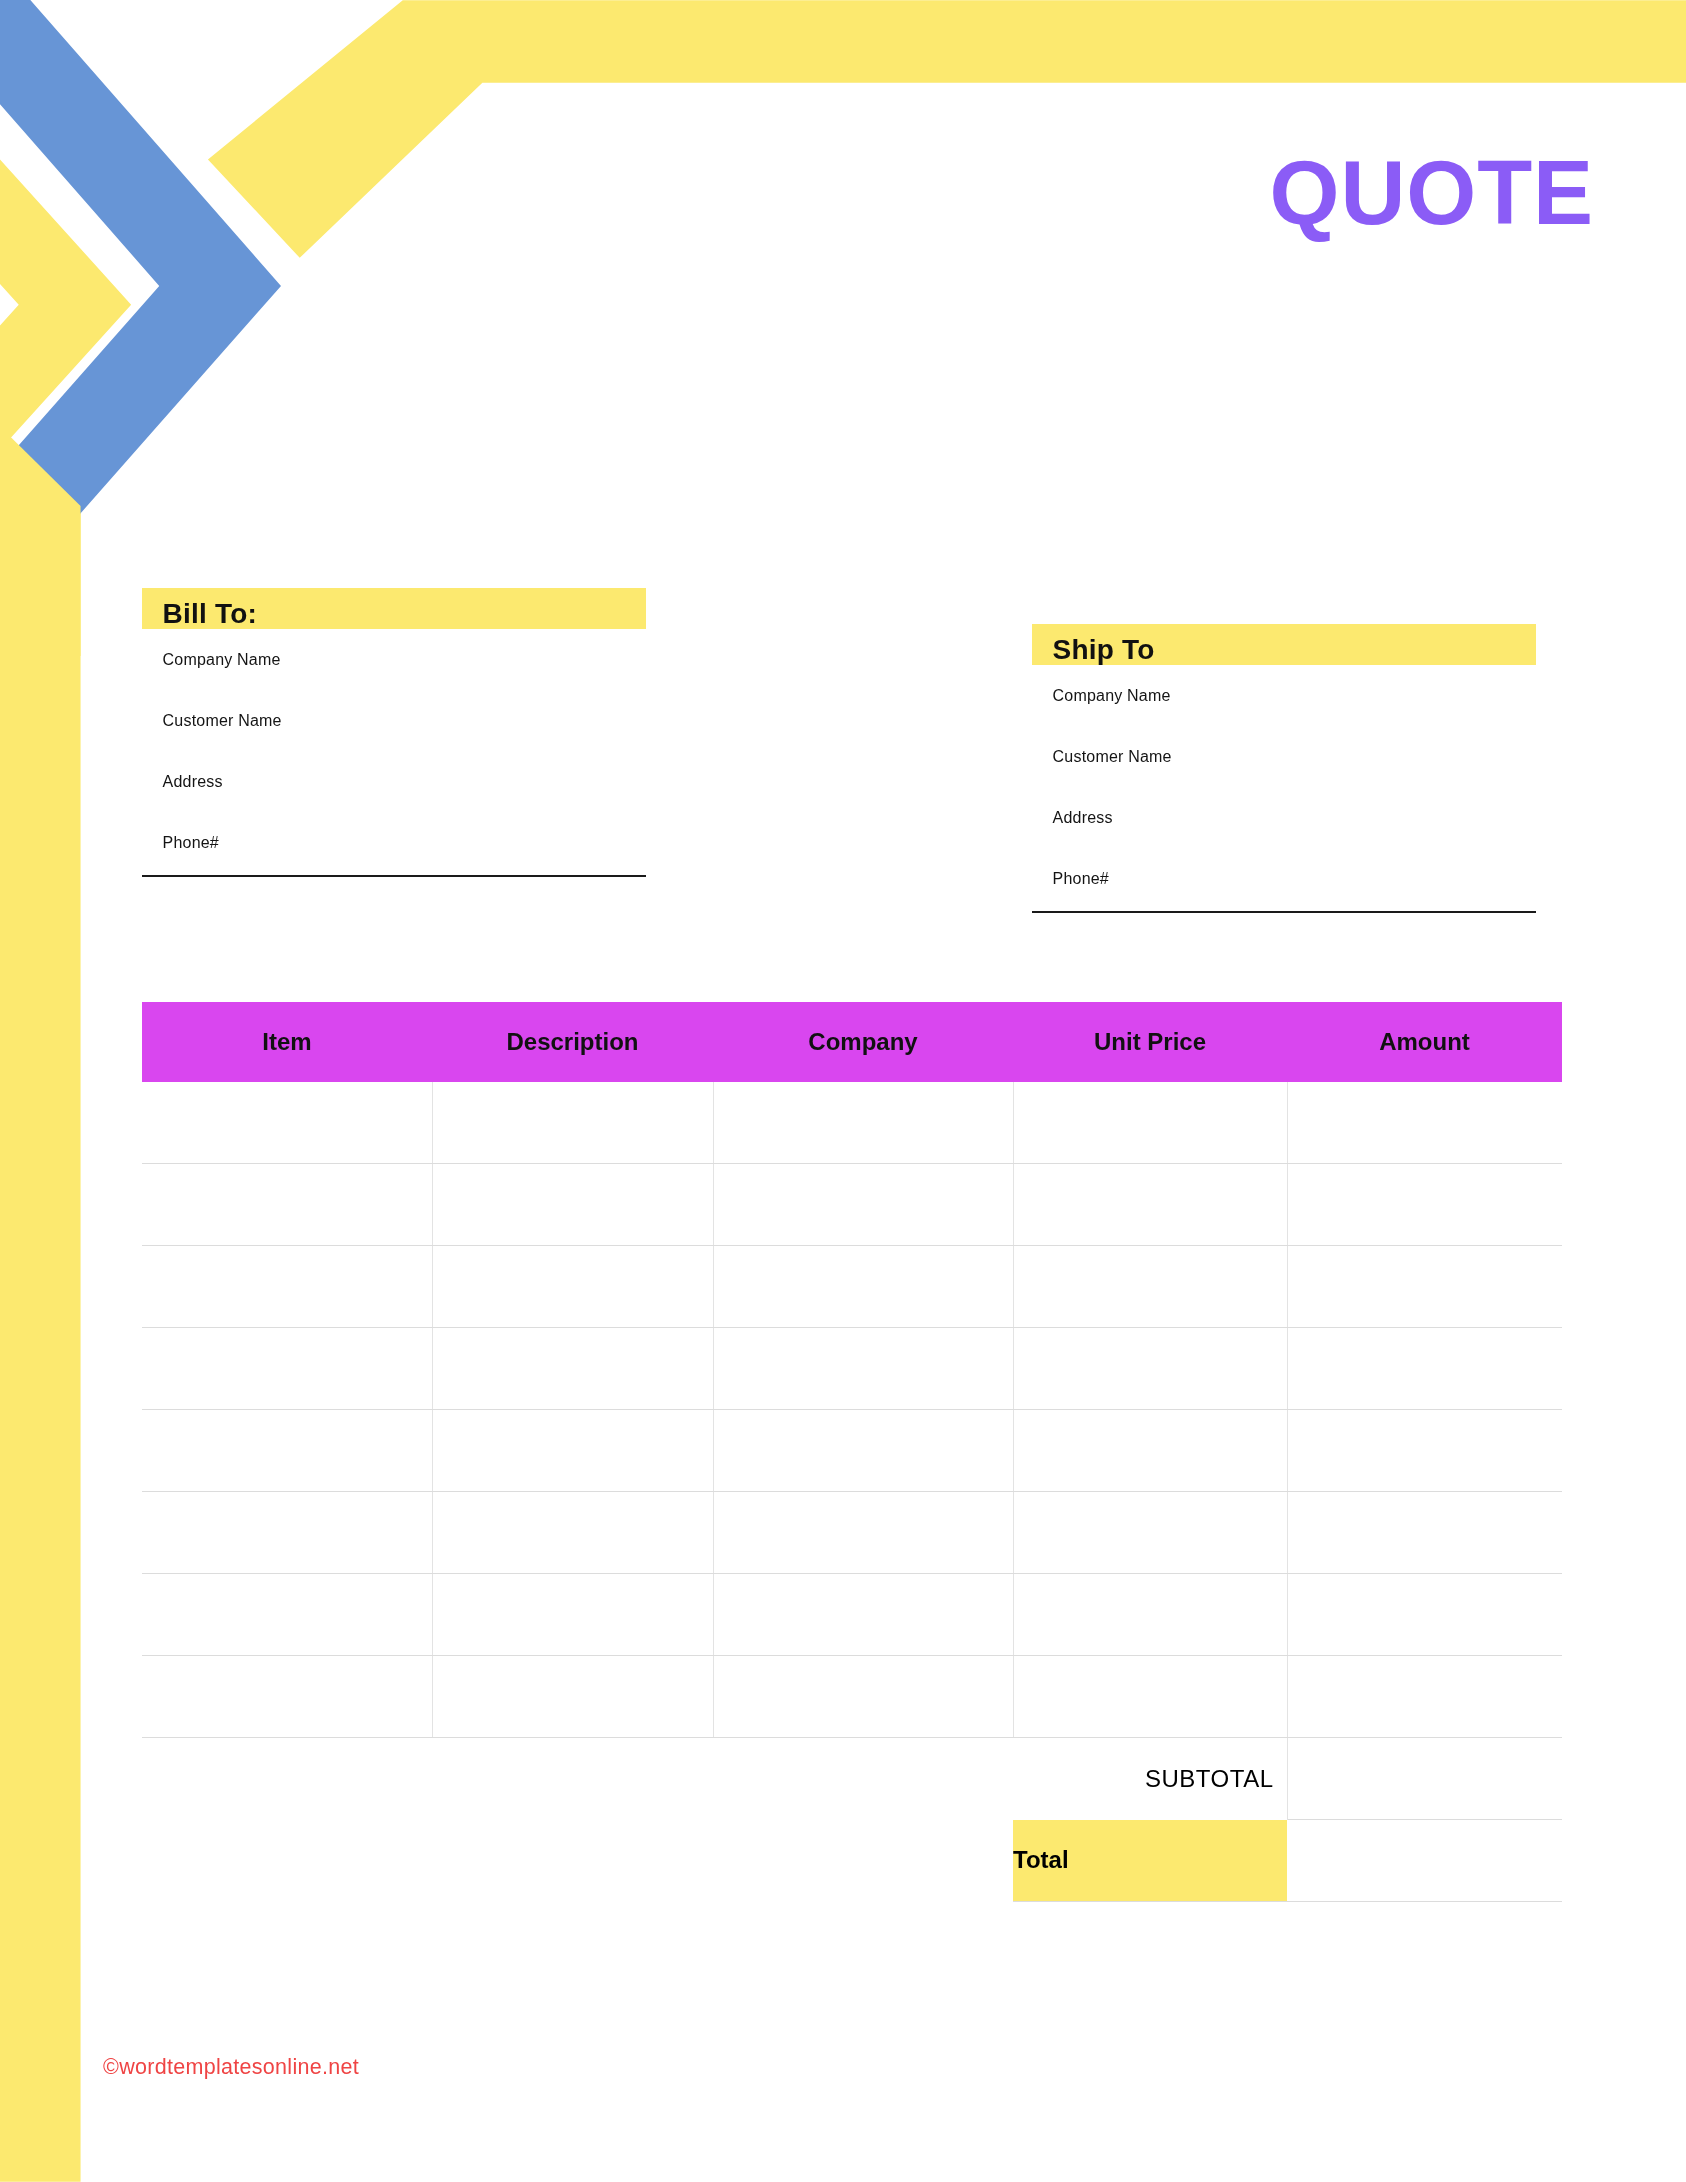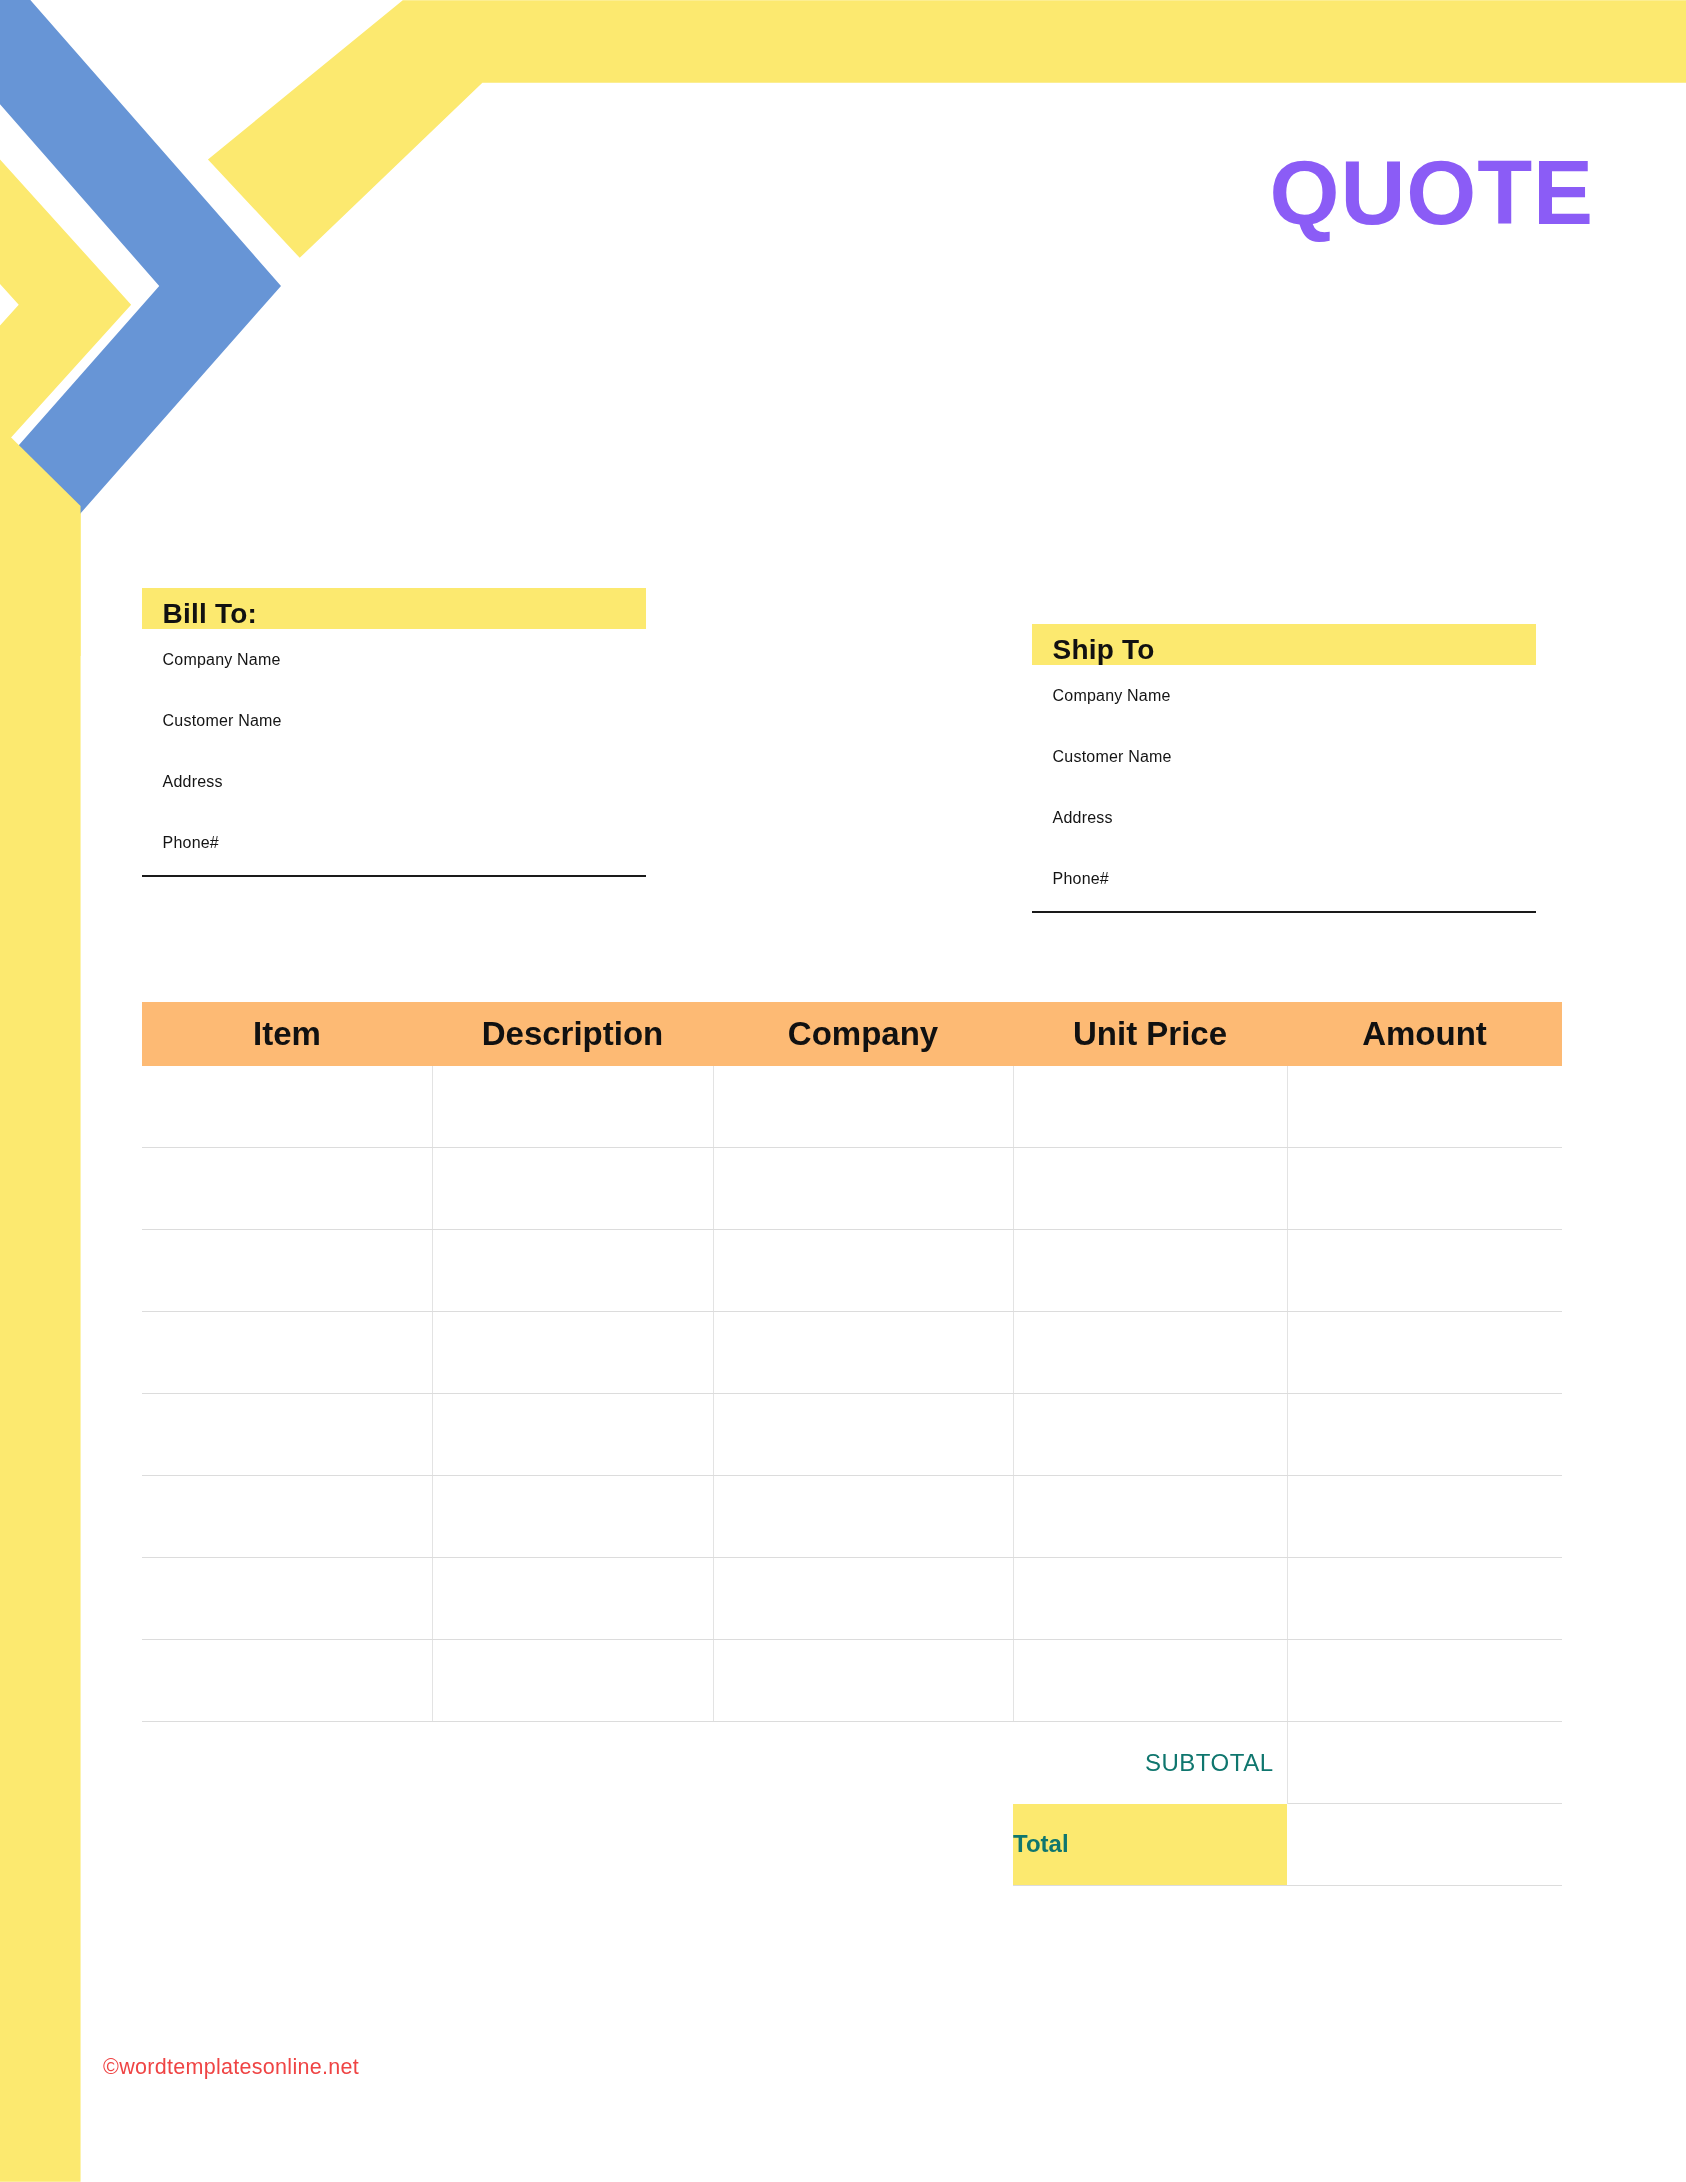--- a/index.html
+++ b/index.html
@@ -79,36 +79,36 @@
   
   .items-table {
     position: absolute;
     left: 142px;
     top: 1002px;
     width: 1420px;
     border-collapse: collapse;
     table-layout: fixed;
   }
   .items-table th {
-    background: #fdba74;
-    height: 64px;
-    font-size: 33px;
+    background: #d946ef;
+    height: 80px;
+    font-size: 24px;
     font-weight: bold;
     color: #111111;
     text-align: center;
     border: none;
     padding: 0;
   }
   .items-table td {
     height: 81px;
     border-right: 1.9px solid #e3e3e3;
     border-bottom: 1.9px solid #dcdcdc;
     padding: 0;
     font-size: 24px;
-    color: #0f766e;
+    color: #000000;
   }
   .items-table td.last-col { border-right: none; }
   .items-table tr.row-first td { border-top: none; }
 
   
   col.c-item  { width: 290px; }
   col.c-desc  { width: 281px; }
   col.c-qty   { width: 300px; }
   col.c-price { width: 274px; }
   col.c-amt   { width: 275px; }

